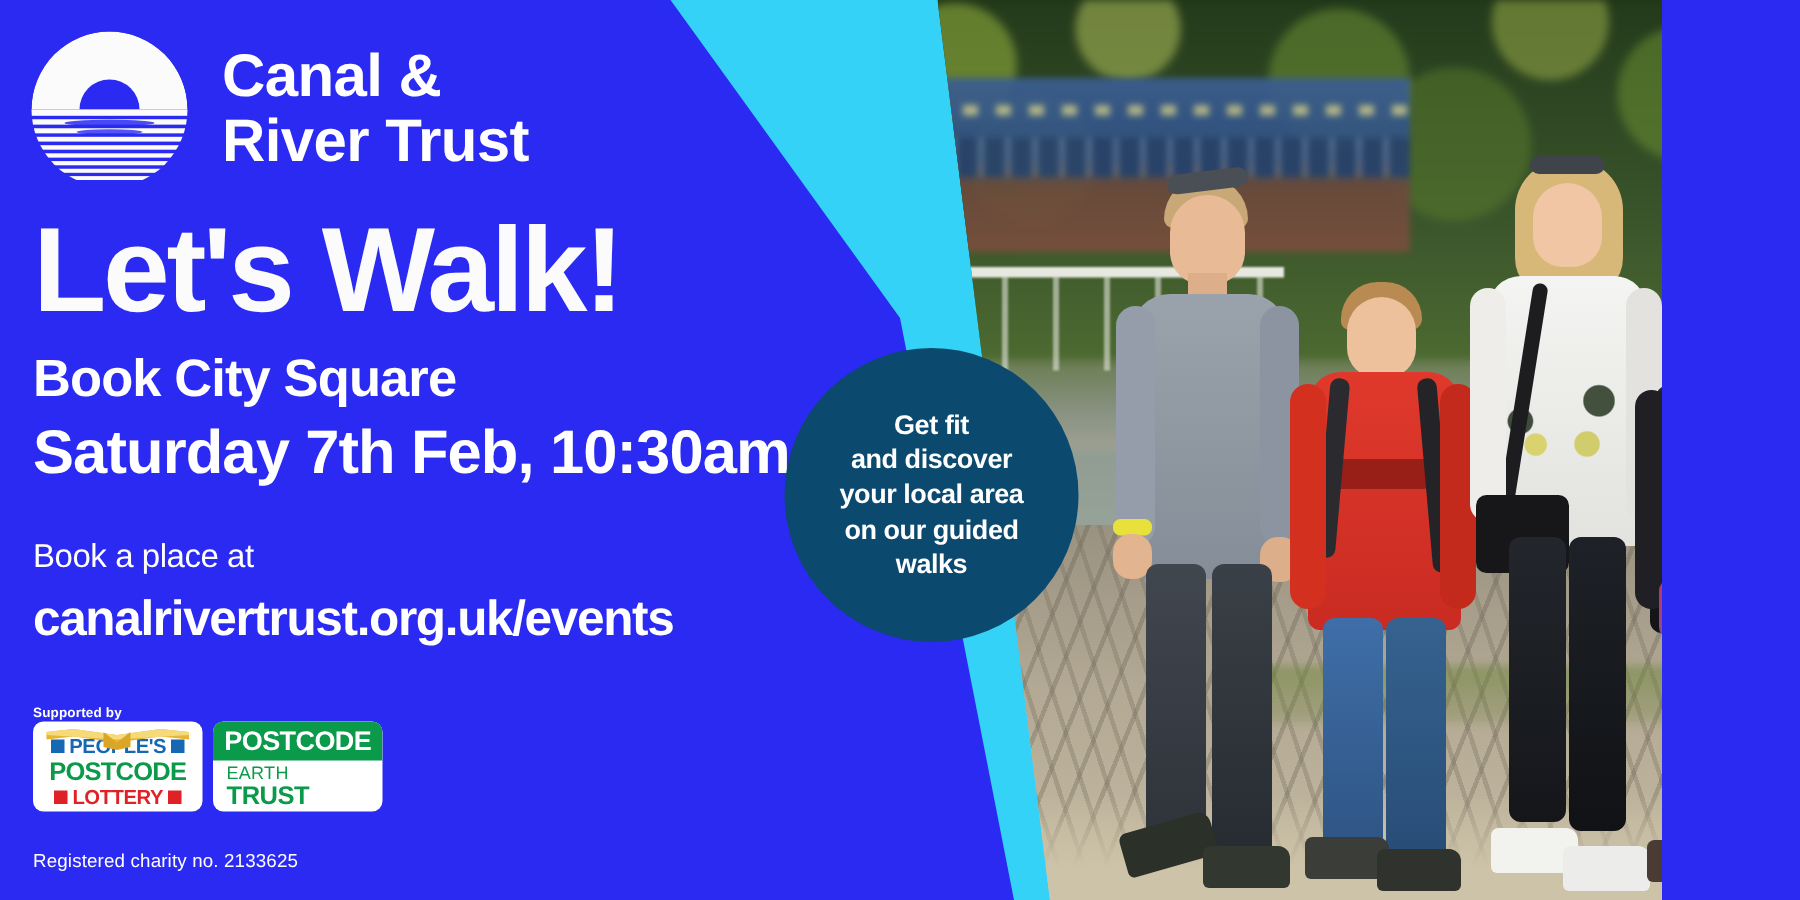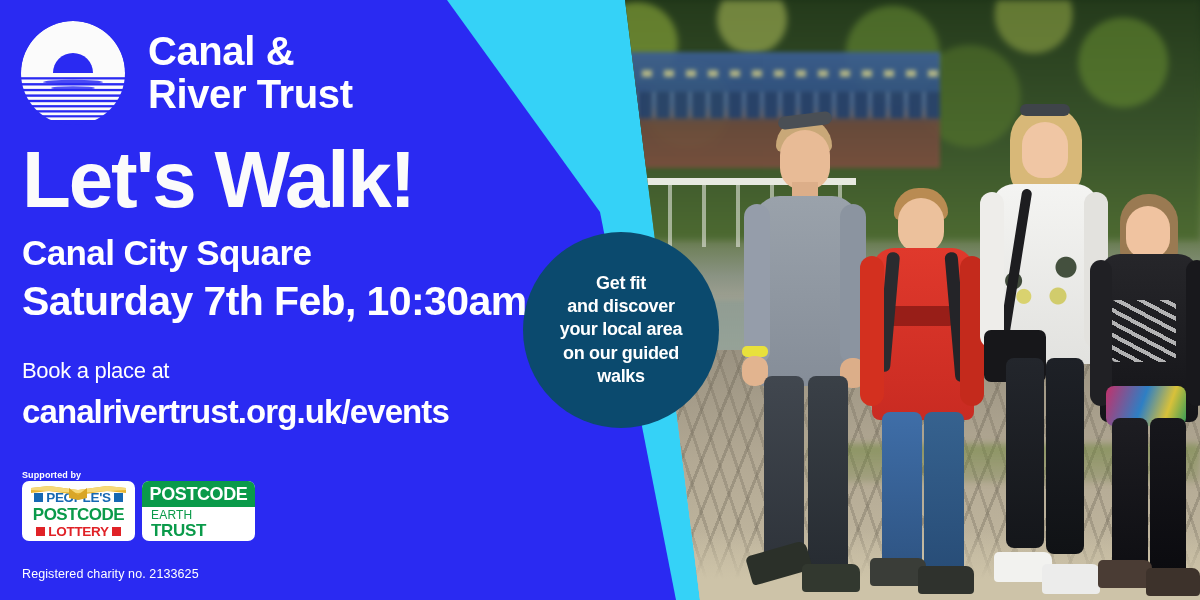--- a/index.html
+++ b/index.html
@@ -2,21 +2,21 @@
 <html><head>
 <meta charset="utf-8">
 <style>
   * { margin:0; padding:0; box-sizing:border-box; }
   html,body { width:1200px; height:600px; overflow:hidden; }
   body {
     font-family:"Liberation Sans", sans-serif;
     background:#2a2af2;
     position:relative;
   }
-  .banner { position:absolute; inset:0; width:1200px; height:600px; overflow:hidden; background:#2a2af2; }
+  .banner { position:absolute; inset:0; width:1108px; height:600px; overflow:hidden; background:#2a2af2; }
 
   
   .bg-cyan {
     position:absolute; inset:0;
     background:#35d2f7;
     clip-path: polygon(430px 0px, 1200px 0px, 1200px 600px, 600px 600px, 660px 300px, 470px 90px);
   }
   .photo-wrap {
     position:absolute; top:0; left:0; width:1200px; height:600px;
     clip-path: polygon(625px 0px, 1200px 0px, 1200px 600px, 700px 600px);
@@ -335,21 +335,21 @@
         <ellipse cx="53" cy="68" rx="22" ry="1.8" fill="#2a2af2" opacity=".8"></ellipse>
       </g>
     </svg>
     <div class="logo-text">
       <div>Canal &amp;</div>
       <div>River Trust</div>
     </div>
   </div>
 
   <div class="headline">Let's Walk!</div>
-  <div class="subline1">Canal City Square</div>
+  <div class="subline1">Book City Square</div>
   <div class="subline2">Saturday 7th Feb, 10:30am</div>
 
   <div class="book-label">Book a place at</div>
   <div class="book-url">canalrivertrust.org.uk/events</div>
 
   <div class="badge">
     <div class="badge-text">
       <div>Get fit</div>
       <div>and discover</div>
       <div>your local area</div>

